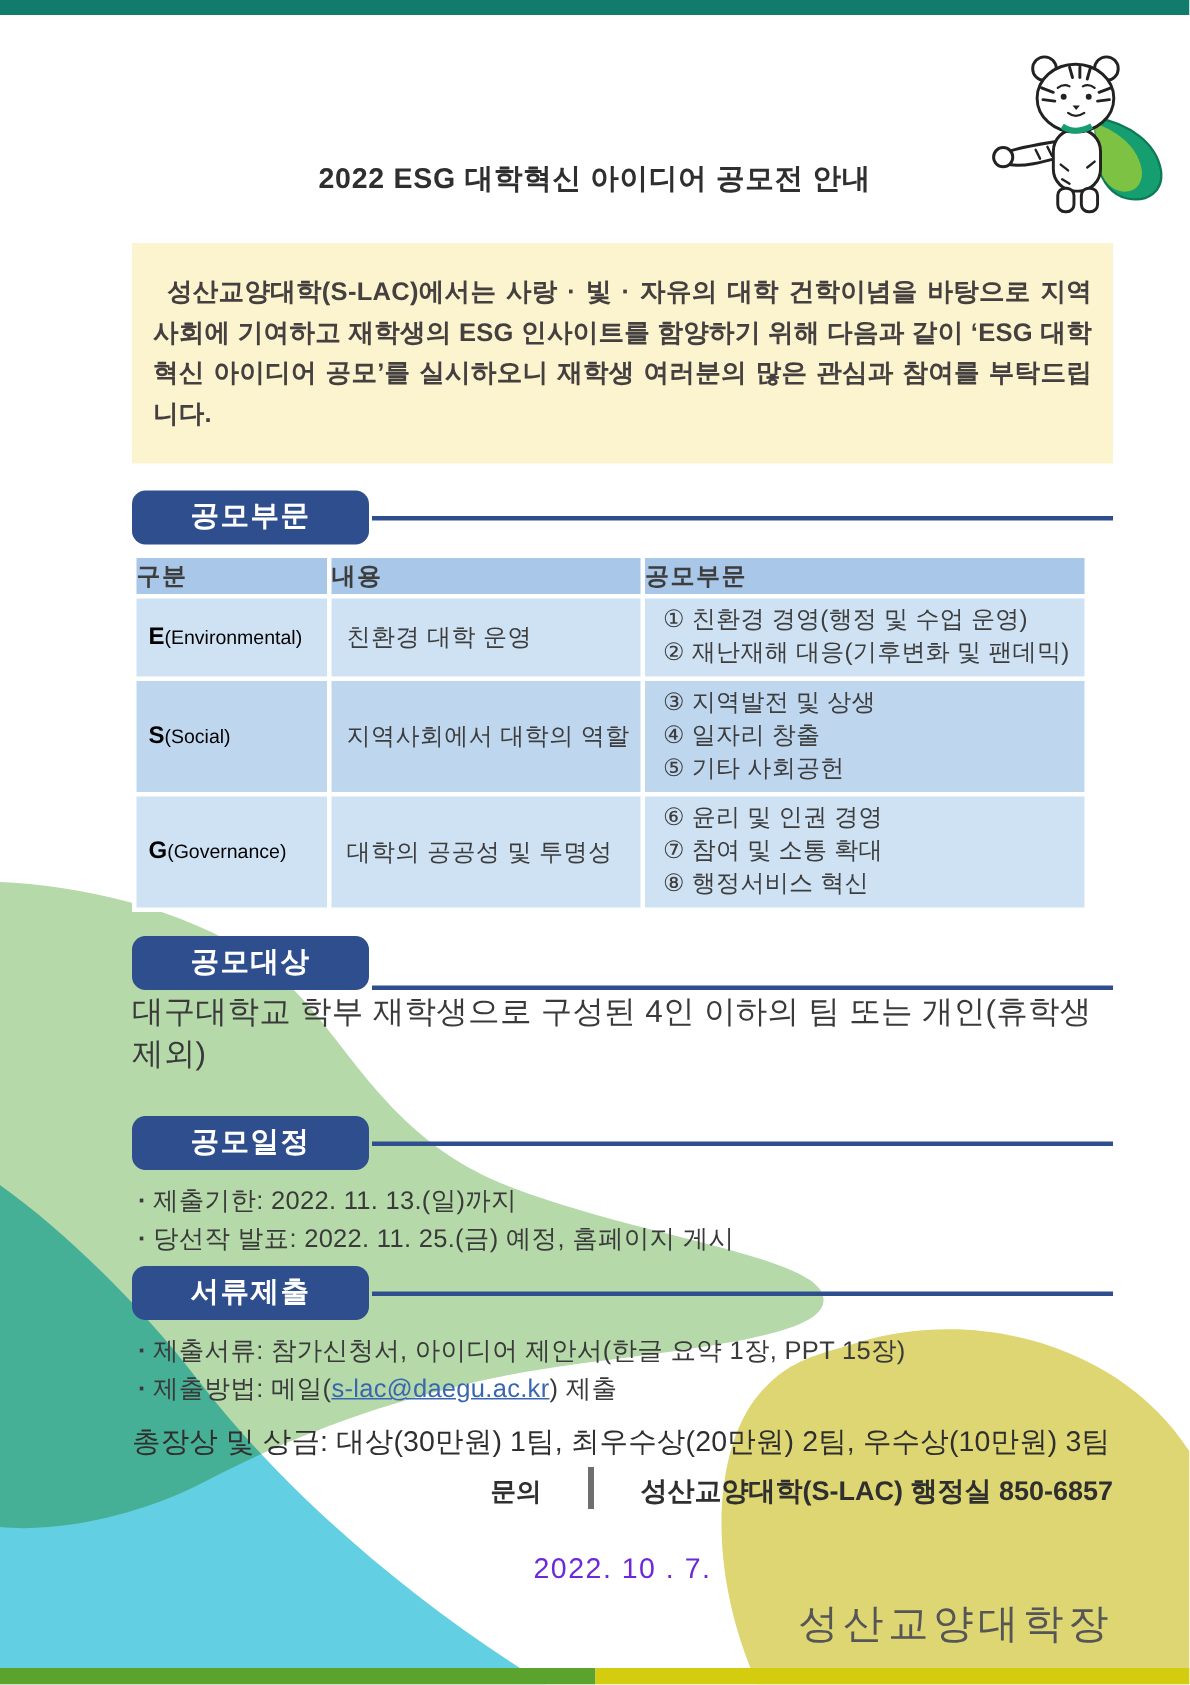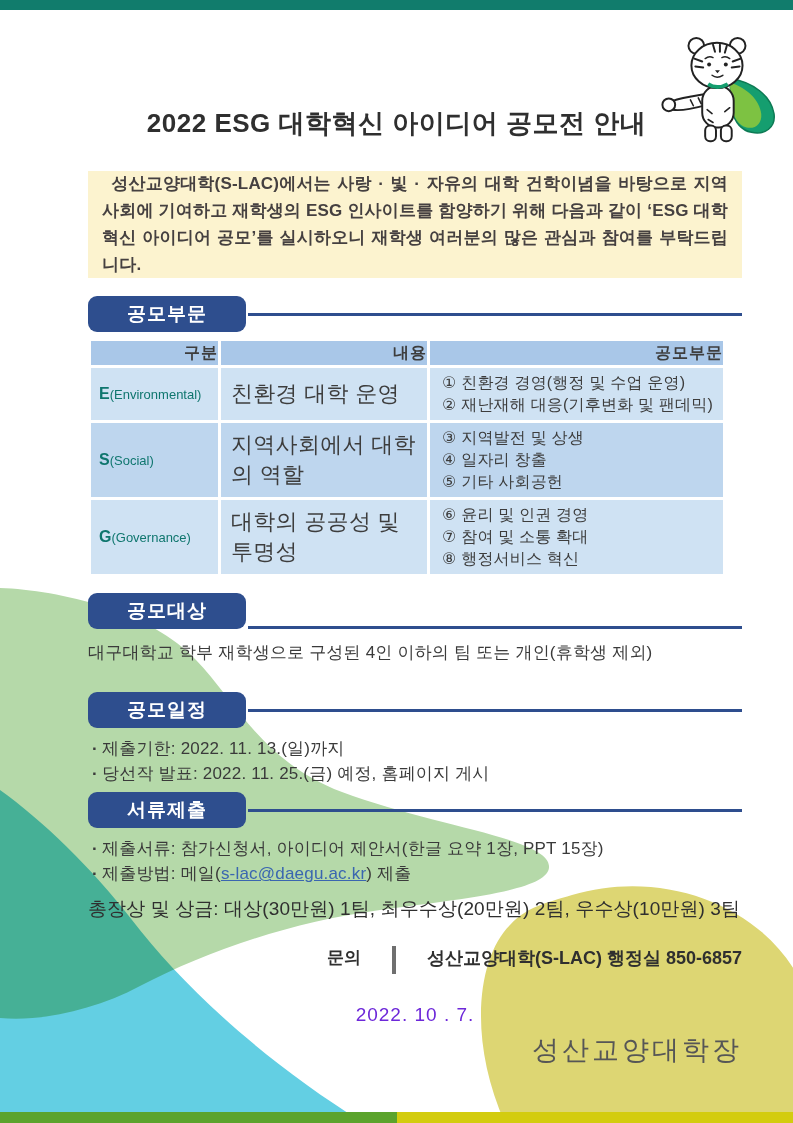--- a/index.html
+++ b/index.html
@@ -18,61 +18,61 @@
   .topbar { position:absolute; top:0; left:0; width:793px; height:10px; background:#117c6c; z-index:3; }
   .bottombar { position:absolute; bottom:0; left:0; width:793px; height:11px; z-index:3; display:flex; }
   .bottombar .half-green { width:397px; height:11px; background:#5ba32c; }
   .bottombar .half-yellow { flex:1; height:11px; background:#d3cc0f; }
   
   .mascot { position:absolute; top:33px; right:14px; width:128px; height:118px; z-index:2; }
   
   .doc { position:absolute; inset:0; z-index:1; }
   .page-title {
     margin-top:106px; width:100%; text-align:center;
-    font-size:26px; font-weight:800; color:#2f2f2f; letter-spacing:0.5px;
+    font-size:19px; font-weight:800; color:#2f2f2f; letter-spacing:0.5px;
   }
   .content { margin-left:88px; width:654px; }
   .intro-box {
-    margin-top:30px; background:#fcf3cf; padding:0 14px;
+    margin-top:30px; background:#fcf3cf; padding:20px 14px;
     font-size:17px; font-weight:700; color:#454040; line-height:1.58;
     text-align:justify; text-indent:0.55em; letter-spacing:0.2px;
   }
   .section-head { display:flex; align-items:center; }
   .badge {
     width:158px; height:36px; line-height:36px; text-align:center;
     background:#2e4e8e; border-radius:9px; color:#ffffff;
     font-size:19px; font-weight:800; letter-spacing:1px;
     flex:0 0 auto; position:relative; z-index:1;
   }
   .rule { flex:1; height:3px; background:#2e4e8e; margin-left:2px; }
   
   table.esg { border-collapse:collapse; margin-top:6px; width:635px; table-layout:fixed; }
   table.esg td, table.esg th { border:3px solid #ffffff; vertical-align:middle; }
   th.hd {
     background:#a9c7e8; font-size:16px; font-weight:700; color:#3d3d3d;
-    height:27px; text-align:right; letter-spacing:1px;
+    height:27px; text-align:left; letter-spacing:1px;
   }
   tr.row-light td { background:#cfe2f3; }
   tr.row-mid td { background:#bed6ee; }
-  td.c1 { padding:4px 6px 4px 8px; font-size:15px; color:#0f766e; }
+  td.c1 { padding:4px 6px 4px 8px; font-size:15px; color:#000000; }
   td.c1 .key { font-weight:800; font-size:16px; }
   td.c1 .paren { font-size:13px; }
-  td.c2 { padding:4px 6px 4px 10px; font-size:22px; color:#3d3d3d; letter-spacing:0.3px; }
+  td.c2 { padding:4px 6px 4px 10px; font-size:16px; color:#3d3d3d; letter-spacing:0.3px; }
   td.c3 { padding:4px 6px 4px 12px; font-size:16px; color:#3d3d3d;margin-top:12px; }
   td.c3 .item { line-height:22px; letter-spacing:0.2px; }
   
-  .plain-text { margin-top:12px; font-size:17px; color:#3a3a3a; letter-spacing:0.2px; }
+  .plain-text { font-size:21px; color:#3a3a3a; letter-spacing:0.2px; }
   .blist { margin-top:8px; }
   .blist .line { font-size:17px; color:#3a3a3a; line-height:25px; letter-spacing:0.2px; }
   .blist .dot { display:inline-block; width:14px; text-align:center; font-weight:700; }
   a.mail-link { color:#3a66b0; text-decoration:underline; }
   .prize-line {
     margin-top:10px; font-size:19px; color:#2f2f2f; white-space:nowrap; letter-spacing:0.1px;
   }
-  .contact-line { margin-top:24px; text-align:right; display:flex; justify-content:flex-end; align-items:flex-start;gap:20px; }
+  .contact-line { margin-top:4px; text-align:right; display:flex; justify-content:flex-end; align-items:flex-end;gap:20px; }
   .contact-label { font-size:17px; font-weight:800; color:#2f2f2f; }
   .contact-divider { width:4px; height:28px; background:#6f6f6f; margin:0 11px; }
   .contact-text { font-size:18px; font-weight:800; color:#2f2f2f; }
   .footer-date { margin-top:30px; text-align:center; font-size:19px; color:#6d28d9; letter-spacing:1px; }
   .footer-sign { margin-top:6px; text-align:right; font-size:27px; font-weight:300; color:#565656; letter-spacing:3px; }
 </style>
 </head>
 <body>
 
 <svg class="bg-svg" width="793" height="1123" viewBox="0 0 793 1123">

